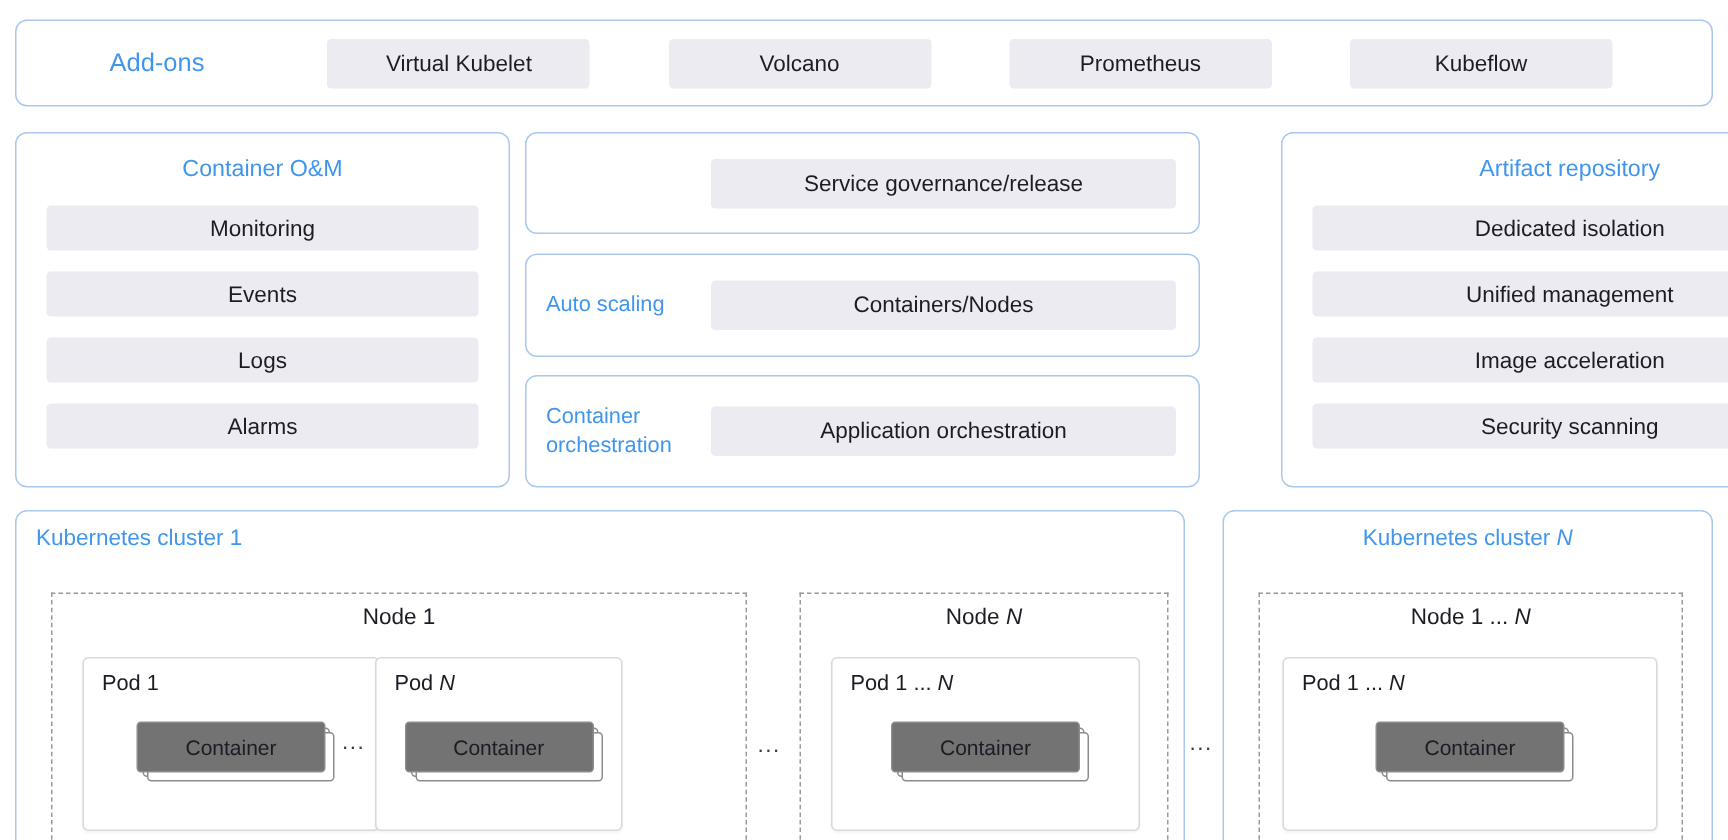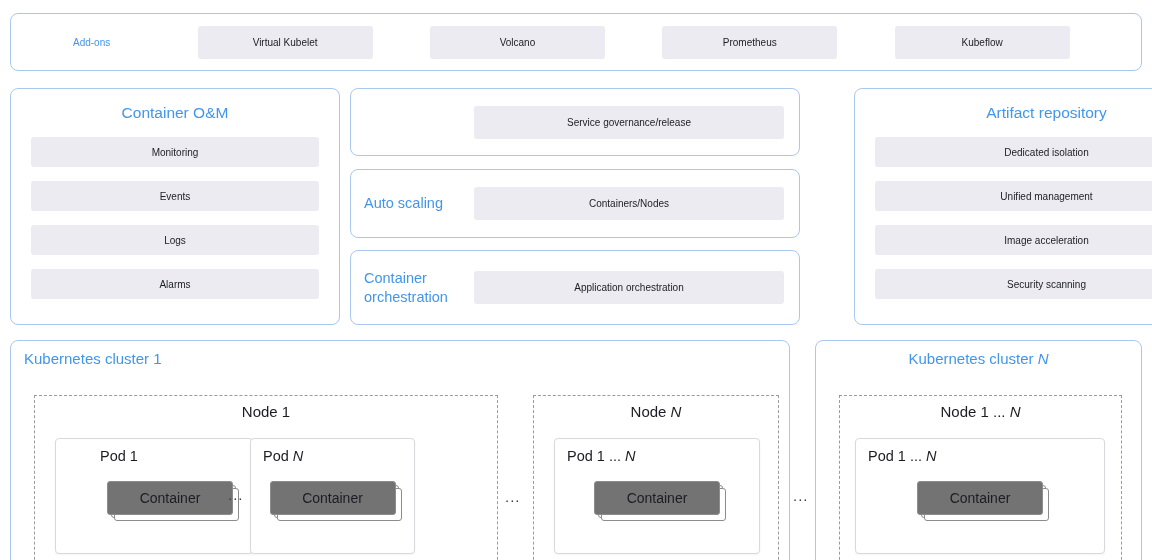--- a/index.html
+++ b/index.html
@@ -3,25 +3,25 @@
 <meta charset="utf-8">
 <style>
   * { margin:0; padding:0; box-sizing:border-box; }
   html,body { background:#ffffff; }
   body { font-family:"Liberation Sans", sans-serif; color:#1c1c24; }
   .page { position:relative; width:1152px; height:560px; overflow:hidden; background:#fff; }
 
   .panel { position:absolute; background:#fff; border:1px solid #a9c8ee; border-radius:8px; }
   .blue { color:#4196ec; }
   .gray-item { background:#ebebf1; border-radius:3px; display:flex; align-items:center; justify-content:center;
-               font-size:10px; color:#1c1c24; white-space:nowrap; }
+               font-size:15px; color:#1c1c24; white-space:nowrap; }
 
   
   .addons { left:10px; top:13px; width:1132px; height:58px; display:flex; align-items:center; }
-  .addons-label { margin-left:62px; font-size:10px; white-space:nowrap; }
+  .addons-label { margin-left:62px; font-size:17px; white-space:nowrap; }
   .addons-items { flex:1; display:flex; justify-content:space-evenly; align-items:center; margin:0 14px 0 30px; }
   .addon { width:175px; height:33px; }
 
   
   .mid { position:absolute; left:10px; top:88px; width:1132px; height:237px; }
   .om-panel { left:0; top:0; width:330px; height:237px; }
   .repo-panel { left:844px; top:0; width:385px; height:237px; }
   .panel-title { text-align:center; font-size:15.5px; margin-top:15px; }
   .stack { display:flex; flex-direction:column; gap:14px; margin:15px 20px 0; }
   .stack .gray-item { height:30px; }
@@ -42,21 +42,21 @@
   .cluster-title.centered { left:0; width:100%; text-align:center; }
 
   .node { position:absolute; border:1px dashed #9a9a9a; background:transparent; }
   .node1 { left:23px; top:54px; width:464px; height:185px; }
   .nodeN { left:522px; top:54px; width:246px; height:185px; }
   .nodeR { left:23px; top:54px; width:283px; height:185px; }
   .node-title { text-align:center; margin-top:7px; font-size:15px; }
 
   .pod { position:absolute; z-index:0; background:#fff; border:1px solid #d8d8de; border-radius:4px;
          box-shadow:0 1px 2px rgba(40,40,60,0.05); top:42px; height:116px; }
-  .pod1 { left:20px; width:198px;padding-left:32px; }
+  .pod1 { left:20px; width:198px; }
   .podN { left:215px; width:165px; }
   .podWide { left:20px; width:206px; }
   .podR { left:15px; width:250px; }
   .pod-label { margin:9px 0 0 12px; font-size:14.5px; }
 
   .container-box { position:relative; margin:17px auto 0; width:126px; height:34px; background:#737373;
                    border:1px solid #8c8c8c; border-radius:3px; display:flex; align-items:center;
                    justify-content:center; font-size:14px; }
   .container-box::before, .container-box::after { content:""; position:absolute; z-index:-1; background:#fff;
                    border:1px solid #8c8c8c; border-radius:3px; }

